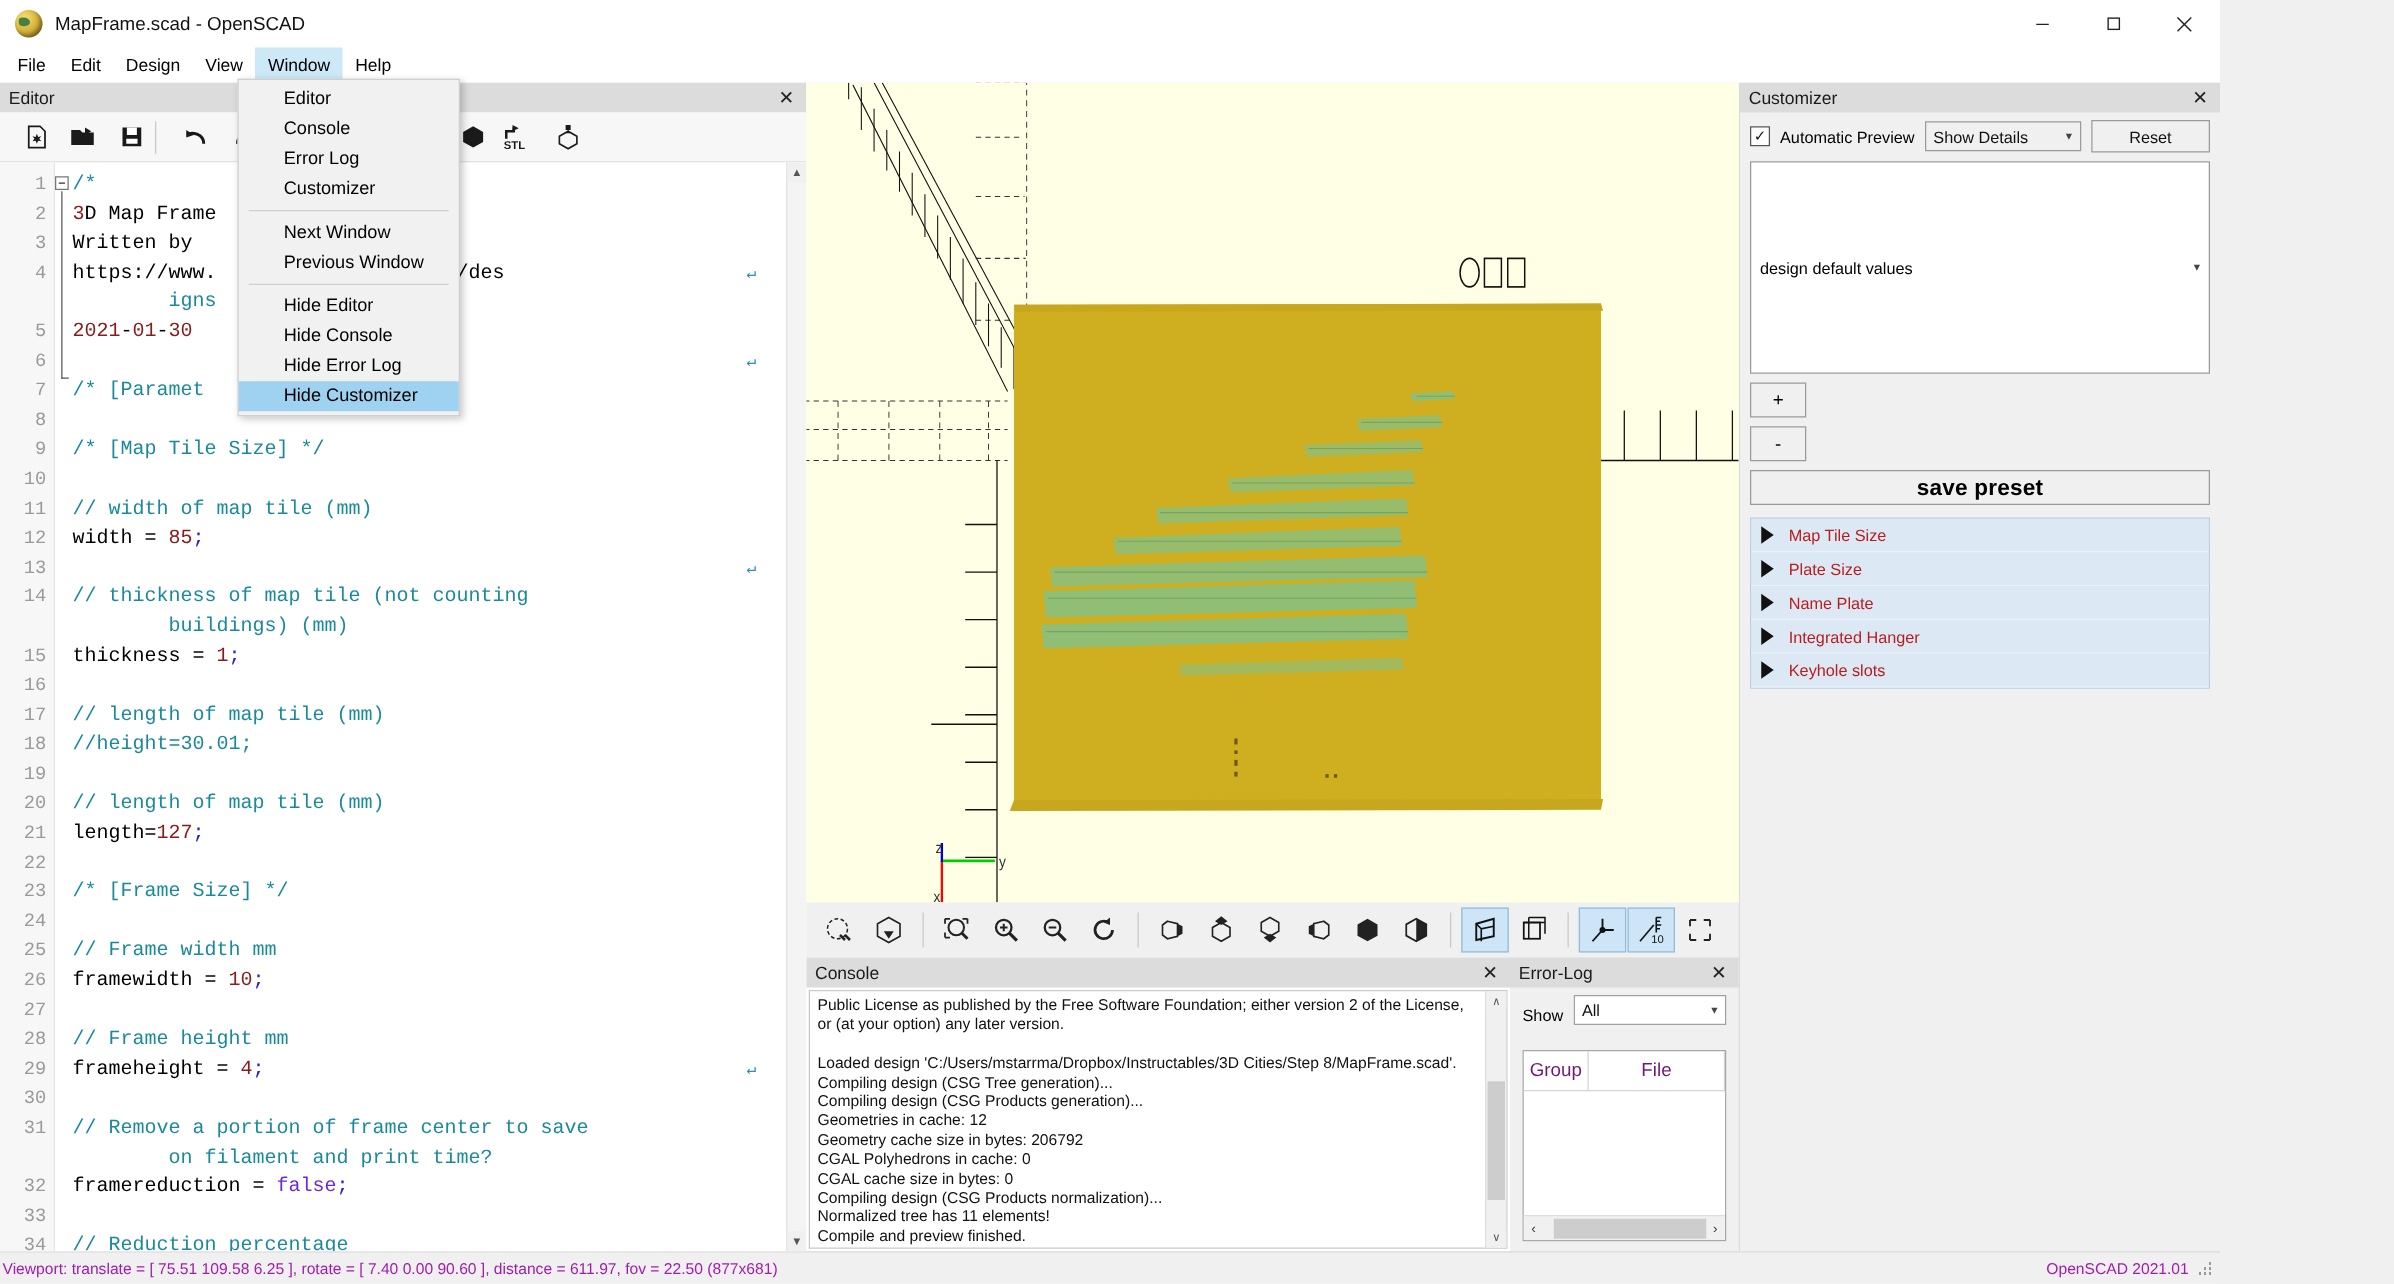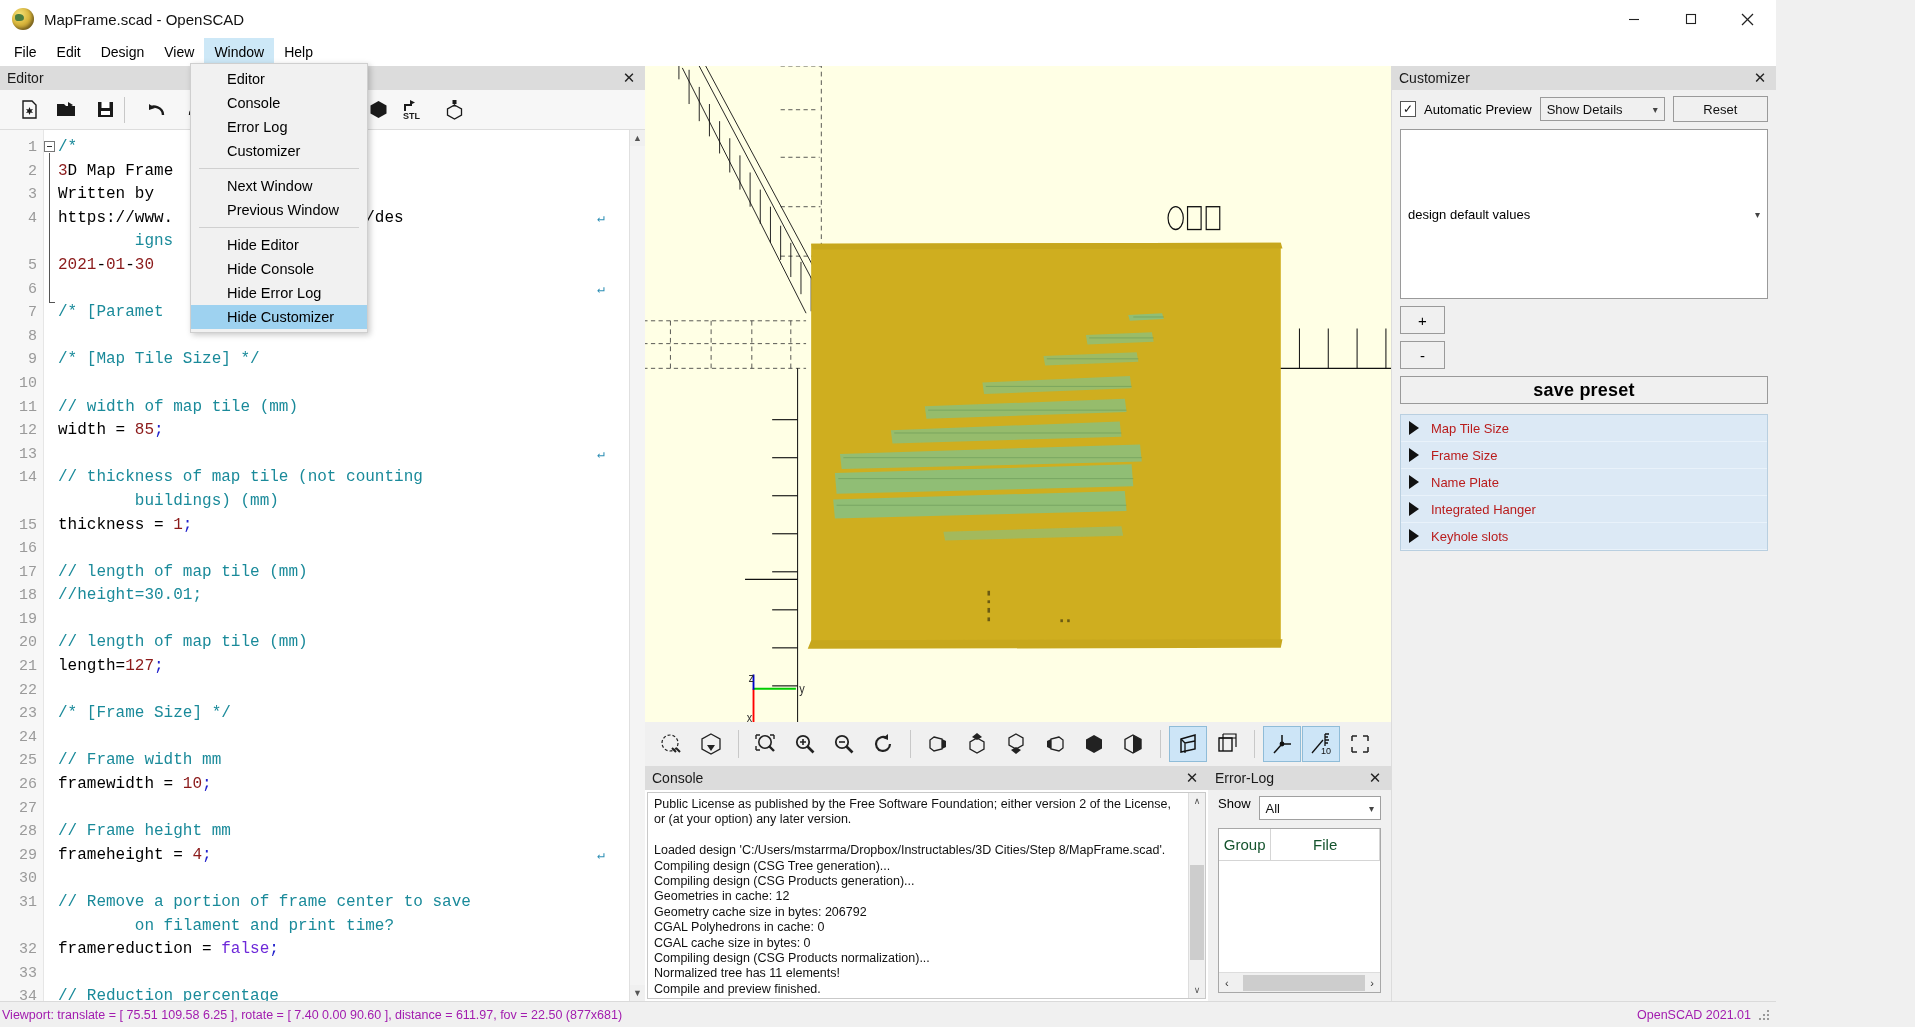--- a/index.html
+++ b/index.html
@@ -306,37 +306,37 @@
     position:absolute; left:1px; right:1px; top:72px; height:95px; background:#cdcdcd;
   }
 
   .errlog-dock {
     flex:1 1 auto;
     display:flex; flex-direction:column;
     background:#f0f0f0;
     min-width:0;
   }
   .errlog-inner { padding: 6px 10px 8px 10px; display:flex; flex-direction:column; flex:1 1 auto; min-height:0;}
-  .show-row { display:flex; align-items:flex-start; gap:8px; margin-bottom:8px; }
+  .show-row { display:flex; align-items:flex-end; gap:8px; margin-bottom:20px; }
   .show-row .lbl { font-size:13px; }
   .combo {
     height:24px; background:#fff; border:1px solid #a0a0a0;
     display:flex; align-items:center; padding:0 6px;
     font-size:13px; position:relative; color:#111;
   }
   .combo .chev { margin-left:auto; font-size:10px; color:#444; }
   .err-table {
     flex:1 1 auto;
     background:#fff; border:1px solid #a8a8a8;
     display:flex; flex-direction:column; min-height:0;
   }
   .err-head { display:flex; height:32px; border-bottom:1px solid #d5d5d5; }
   .err-head .th {
     font-size:15px; display:flex; align-items:center; justify-content:center;
-    border-right:1px solid #d5d5d5; color:#14532d;
+    border-right:1px solid #d5d5d5; color:#701a75;
   }
   .err-head .th.group { width:95px; }
   .err-head .th.file { width:198px; }
   .err-rows { flex:1 1 auto; }
   .err-hscroll {
     height:20px; background:#f0f0f0; border-top:1px solid #ddd;
     display:flex; align-items:center; justify-content:space-between; padding:0 2px;
   }
   .err-hscroll .thumb { height:16px; width:122px; background:#cdcdcd; margin-left:10px; }
   .err-hscroll .ar { font-size:11px; color:#333; padding:0 4px; }
@@ -938,21 +938,21 @@
           <div class="savepreset">save preset</div>
         </div>
       </div>
       <div class="groups" id="cust-groups">
           <div class="group-item">
             <span class="tri"></span>
             <span>Map Tile Size</span>
           </div>
           <div class="group-item">
             <span class="tri"></span>
-            <span>Frame Size</span>
+            <span>Plate Size</span>
           </div>
           <div class="group-item">
             <span class="tri"></span>
             <span>Name Plate</span>
           </div>
           <div class="group-item">
             <span class="tri"></span>
             <span>Integrated Hanger</span>
           </div>
           <div class="group-item">

